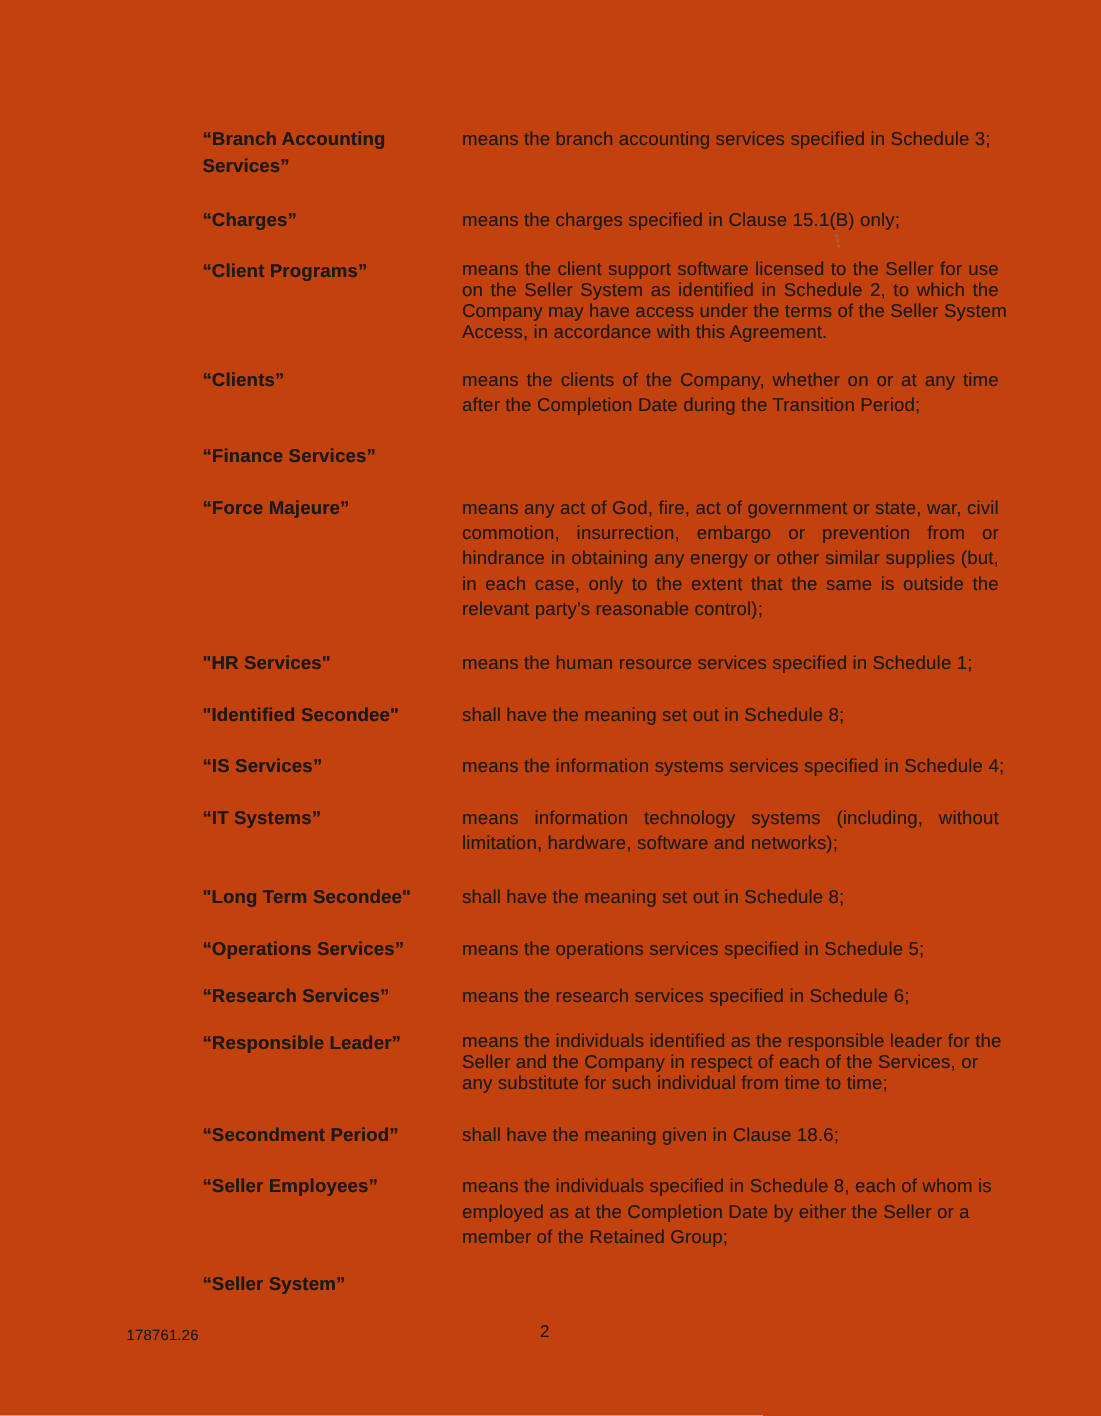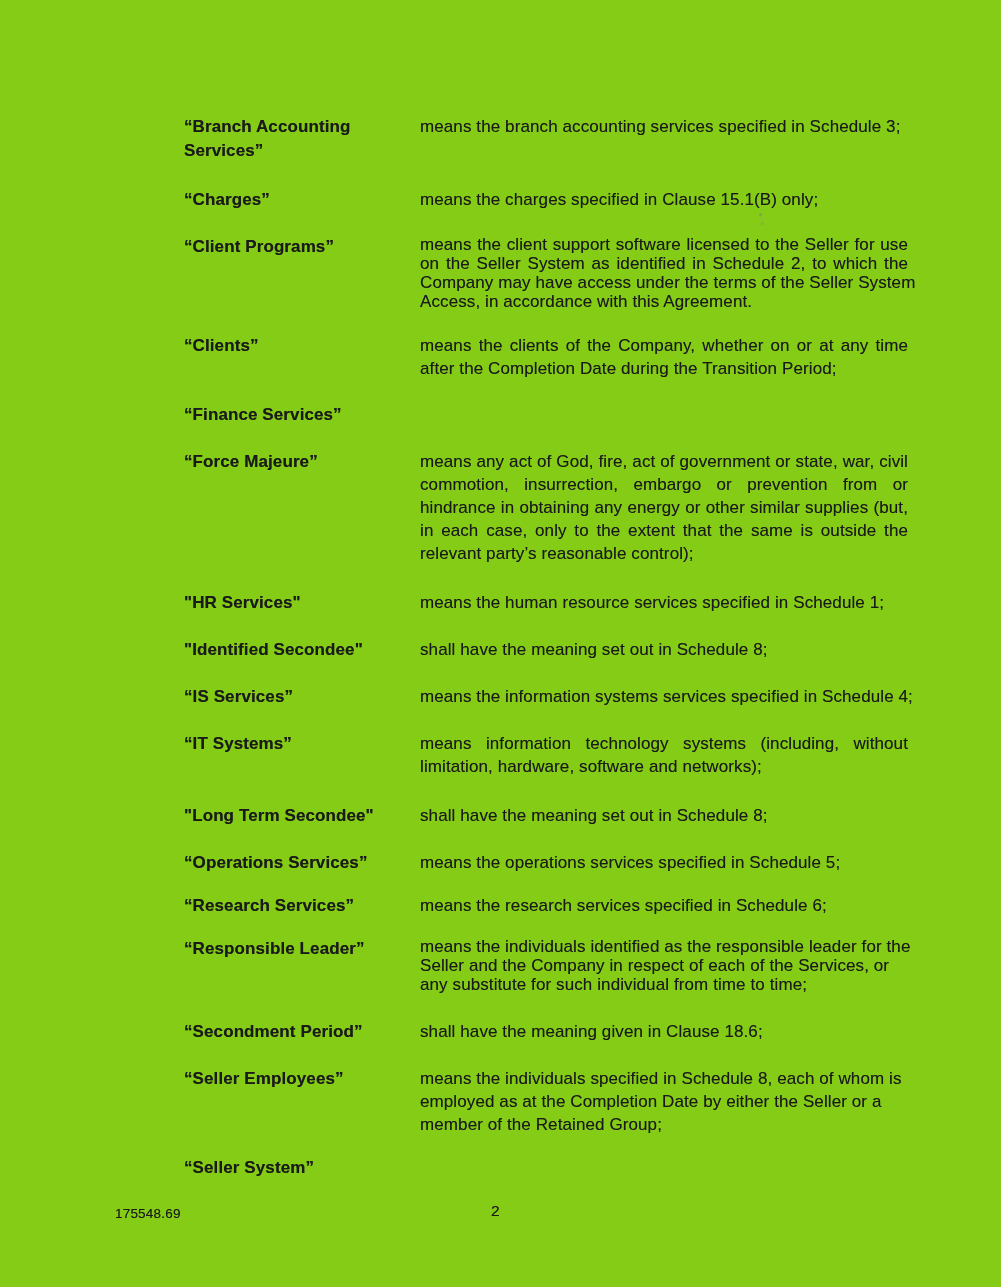--- a/index.html
+++ b/index.html
@@ -12,21 +12,21 @@
     height: 1287px;
     font-family: "Liberation Sans", sans-serif;
     color: #1a1a1a;
     position: relative;
     overflow: hidden;
   }
   .page {
     position: relative;
     width: 1001px;
     height: 1287px;
-    background: #84cc16;
+    background: #c2410c;
   }
   .defs {
     padding: 115px 0 0 184px;
   }
   .row {
     display: flex;
     align-items: flex-start;
     margin-top: 23px;
   }
   .row:nth-child(1)  { margin-top: 0; }
@@ -235,15 +235,15 @@
       <div class="row">
         <div class="term">
           <div class="tline">“Seller System”</div>
         </div>
         <div class="def">
           <div class="line jl">means the Seller’s information system, being part of the</div>
         </div>
       </div>
     </div>
   <div class="artifact"></div>
-  <div class="footer-docnum">175548.69</div>
+  <div class="footer-docnum">178761.26</div>
   <div class="footer-pagenum">2</div>
 </div>
 
 </body></html>

